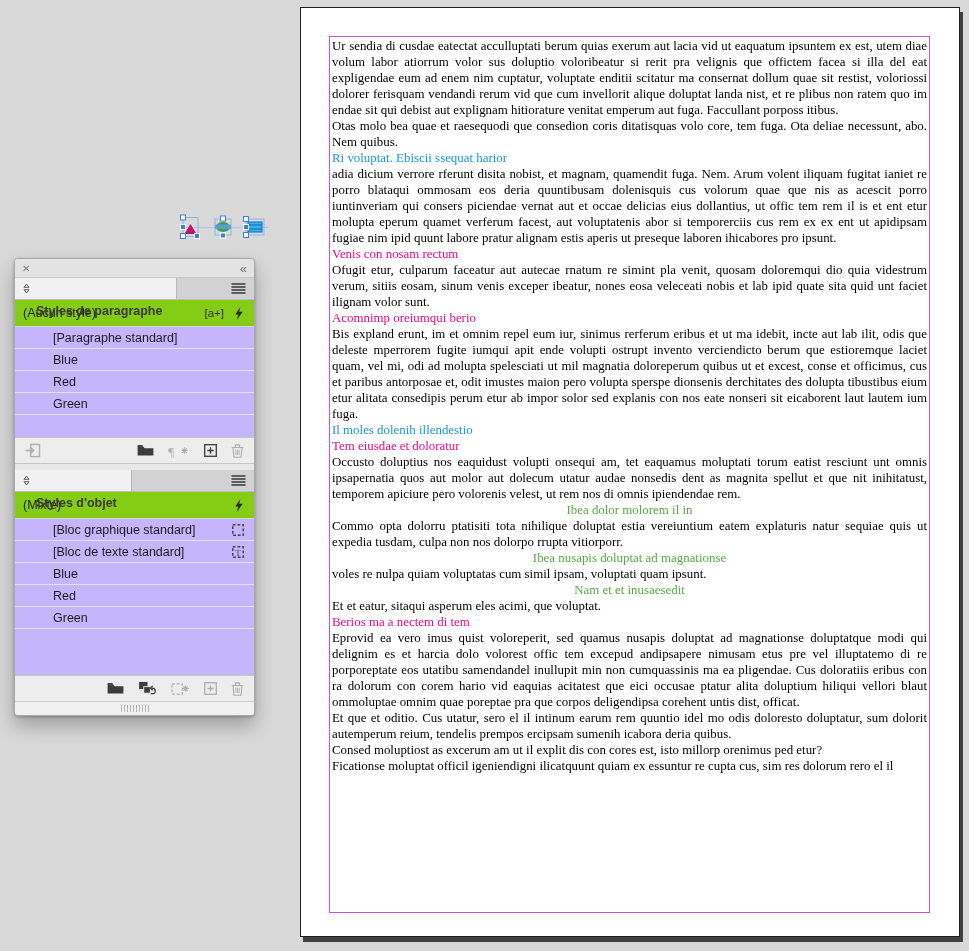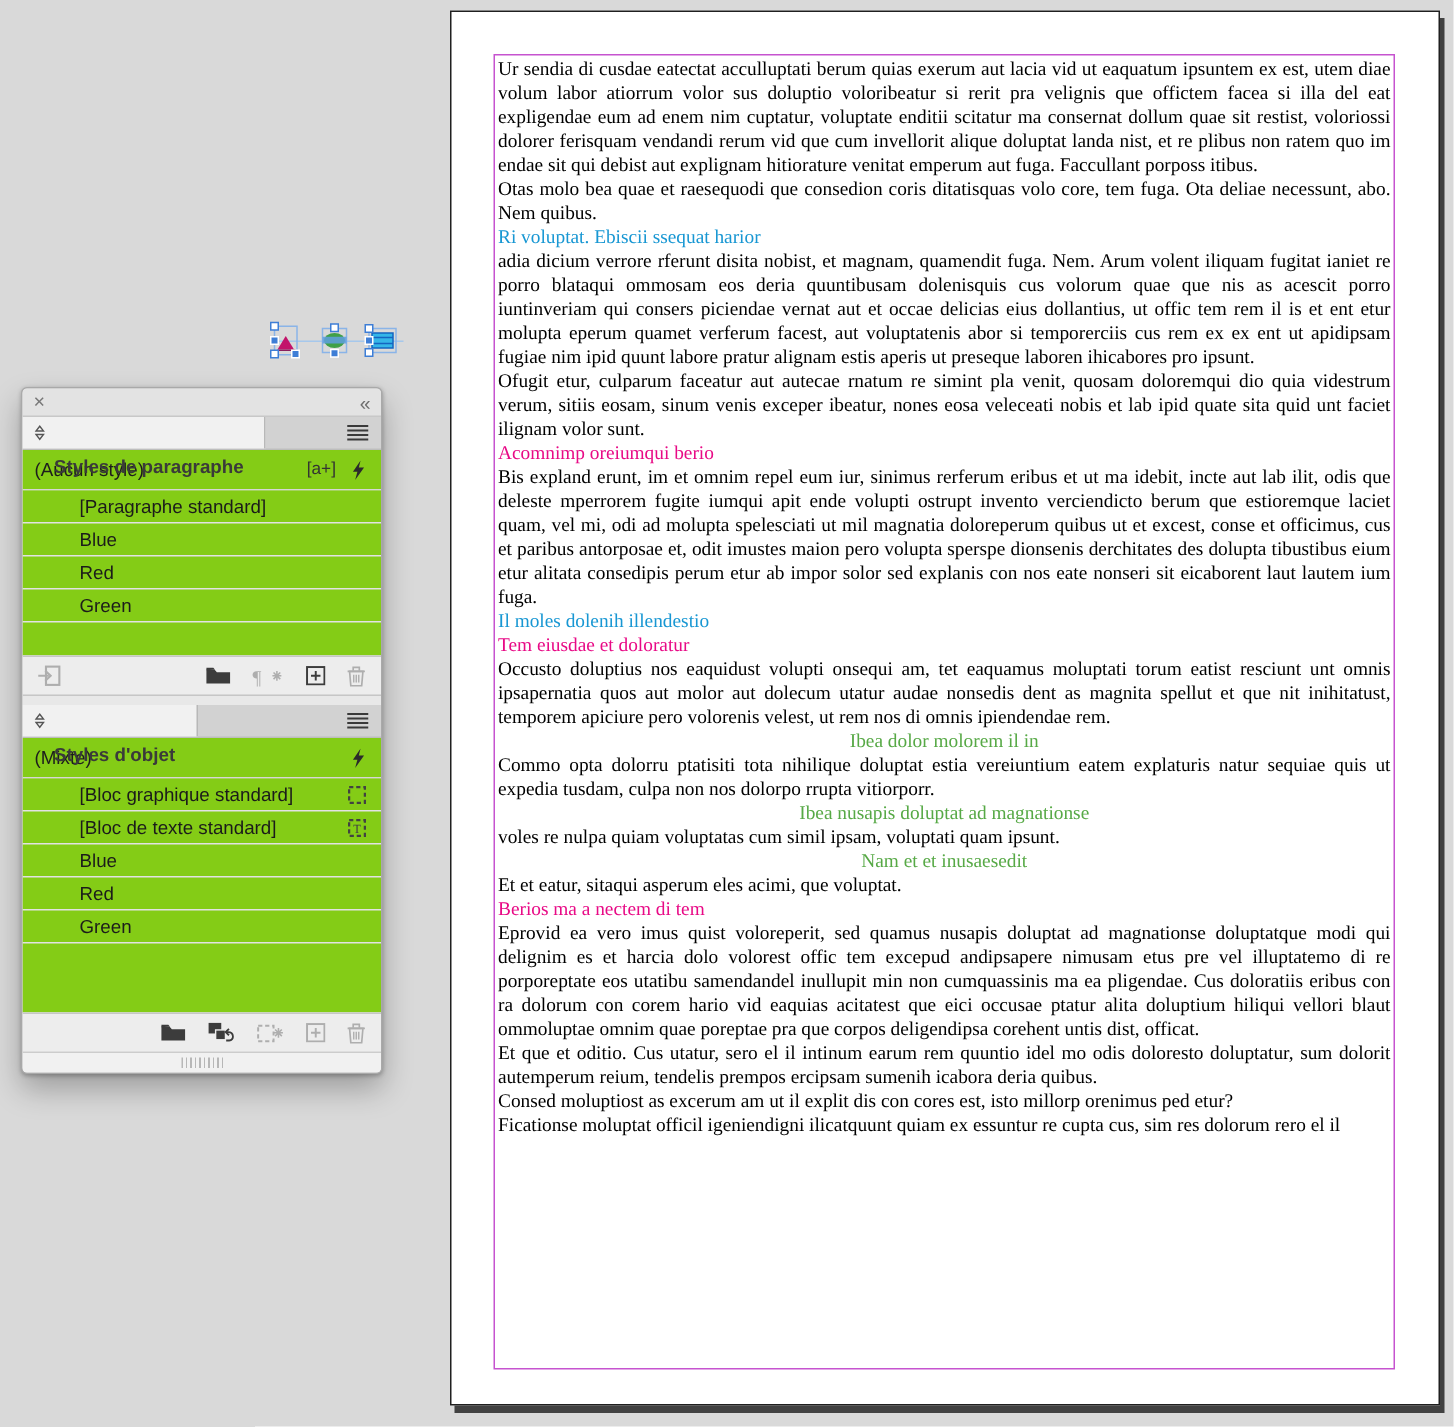--- a/index.html
+++ b/index.html
@@ -67,21 +67,21 @@
   }
   .applied-row{
     height:27px;background:#84cc16;border-bottom:1px solid #d6d6d6;
     display:flex;align-items:center;box-sizing:border-box;
     padding:0 10px 0 8px;gap:10px;
   }
   .applied-name{color:#1d1d1d;}
   .flex-spacer{flex:1;}
   .aplus-glyph{font-size:11.5px;color:#333;letter-spacing:0;}
   .bolt{color:#2b2b2b;display:flex;align-items:center;}
-  .style-list{background:#84cc16;}
+  .style-list{background:#c4b5fd;}
   .p-list{height:110px;}
   .o-list{height:156px;}
   .style-row{
     height:22px;border-bottom:1px solid #e2e2e2;
     display:flex;align-items:center;box-sizing:border-box;
     padding-left:38px;color:#1b1b1b;
   }
   .row-icon{margin-left:auto;margin-right:9px;color:#424242;display:flex;align-items:center;}
   .toolbar{
     height:26px;border-top:1px solid #c6c6c6;background:#ededed;
@@ -104,20 +104,21 @@
 </style>
 </head>
 <body style="--blue: #1897d3; --magenta: #e80a86; --green: #57a946;">
 
 <div class="page">
   <div class="text-frame">
     <p class="para body">Ur sendia di cusdae eatectat acculluptati berum quias exerum aut lacia vid ut eaquatum ipsuntem ex est, utem diae volum labor atiorrum volor sus doluptio voloribeatur si rerit pra velignis que offictem facea si illa del eat expligendae eum ad enem nim cuptatur, voluptate enditii scitatur ma consernat dollum quae sit restist, voloriossi dolorer ferisquam vendandi rerum vid que cum invellorit alique doluptat landa nist, et re plibus non ratem quo im endae sit qui debist aut explignam hitiorature venitat emperum aut fuga. Faccullant porposs itibus.</p>
       <p class="para body">Otas molo bea quae et raesequodi que consedion coris ditatisquas volo core, tem fuga. Ota deliae necessunt, abo. Nem quibus.</p>
       <p class="para heading-blue">Ri voluptat. Ebiscii ssequat harior</p>
       <p class="para body">adia dicium verrore rferunt disita nobist, et magnam, quamendit fuga. Nem. Arum volent iliquam fugitat ianiet re porro blataqui ommosam eos deria quuntibusam dolenisquis cus volorum quae que nis as acescit porro iuntinveriam qui consers piciendae vernat aut et occae delicias eius dollantius, ut offic tem rem il is et ent etur molupta eperum quamet verferum facest, aut voluptatenis abor si temporerciis cus rem ex ex ent ut apidipsam fugiae nim ipid quunt labore pratur alignam estis aperis ut preseque laboren ihicabores pro ipsunt.</p>
+      <p class="para heading-magenta">Venis con nosam rectum</p>
       <p class="para body">Ofugit etur, culparum faceatur aut autecae rnatum re simint pla venit, quosam doloremqui dio quia videstrum verum, sitiis eosam, sinum venis exceper ibeatur, nones eosa veleceati nobis et lab ipid quate sita quid unt faciet ilignam volor sunt.</p>
       <p class="para heading-magenta">Acomnimp oreiumqui berio</p>
       <p class="para body">Bis expland erunt, im et omnim repel eum iur, sinimus rerferum eribus et ut ma idebit, incte aut lab ilit, odis que deleste mperrorem fugite iumqui apit ende volupti ostrupt invento verciendicto berum que estioremque laciet quam, vel mi, odi ad molupta spelesciati ut mil magnatia doloreperum quibus ut et excest, conse et officimus, cus et paribus antorposae et, odit imustes maion pero volupta sperspe dionsenis derchitates des dolupta tibustibus eium etur alitata consedipis perum etur ab impor solor sed explanis con nos eate nonseri sit eicaborent laut lautem ium fuga.</p>
       <p class="para heading-blue">Il moles dolenih illendestio</p>
       <p class="para heading-magenta">Tem eiusdae et doloratur</p>
       <p class="para body">Occusto doluptius nos eaquidust volupti onsequi am, tet eaquamus moluptati torum eatist resciunt unt omnis ipsapernatia quos aut molor aut dolecum utatur audae nonsedis dent as magnita spellut et que nit inihitatust, temporem apiciure pero volorenis velest, ut rem nos di omnis ipiendendae rem.</p>
       <p class="para heading-green">Ibea dolor molorem il in</p>
       <p class="para body">Commo opta dolorru ptatisiti tota nihilique doluptat estia vereiuntium eatem explaturis natur sequiae quis ut expedia tusdam, culpa non nos dolorpo rrupta vitiorporr.</p>
       <p class="para heading-green">Ibea nusapis doluptat ad magnationse</p>
       <p class="para body">voles re nulpa quiam voluptatas cum simil ipsam, voluptati quam ipsunt.</p>

